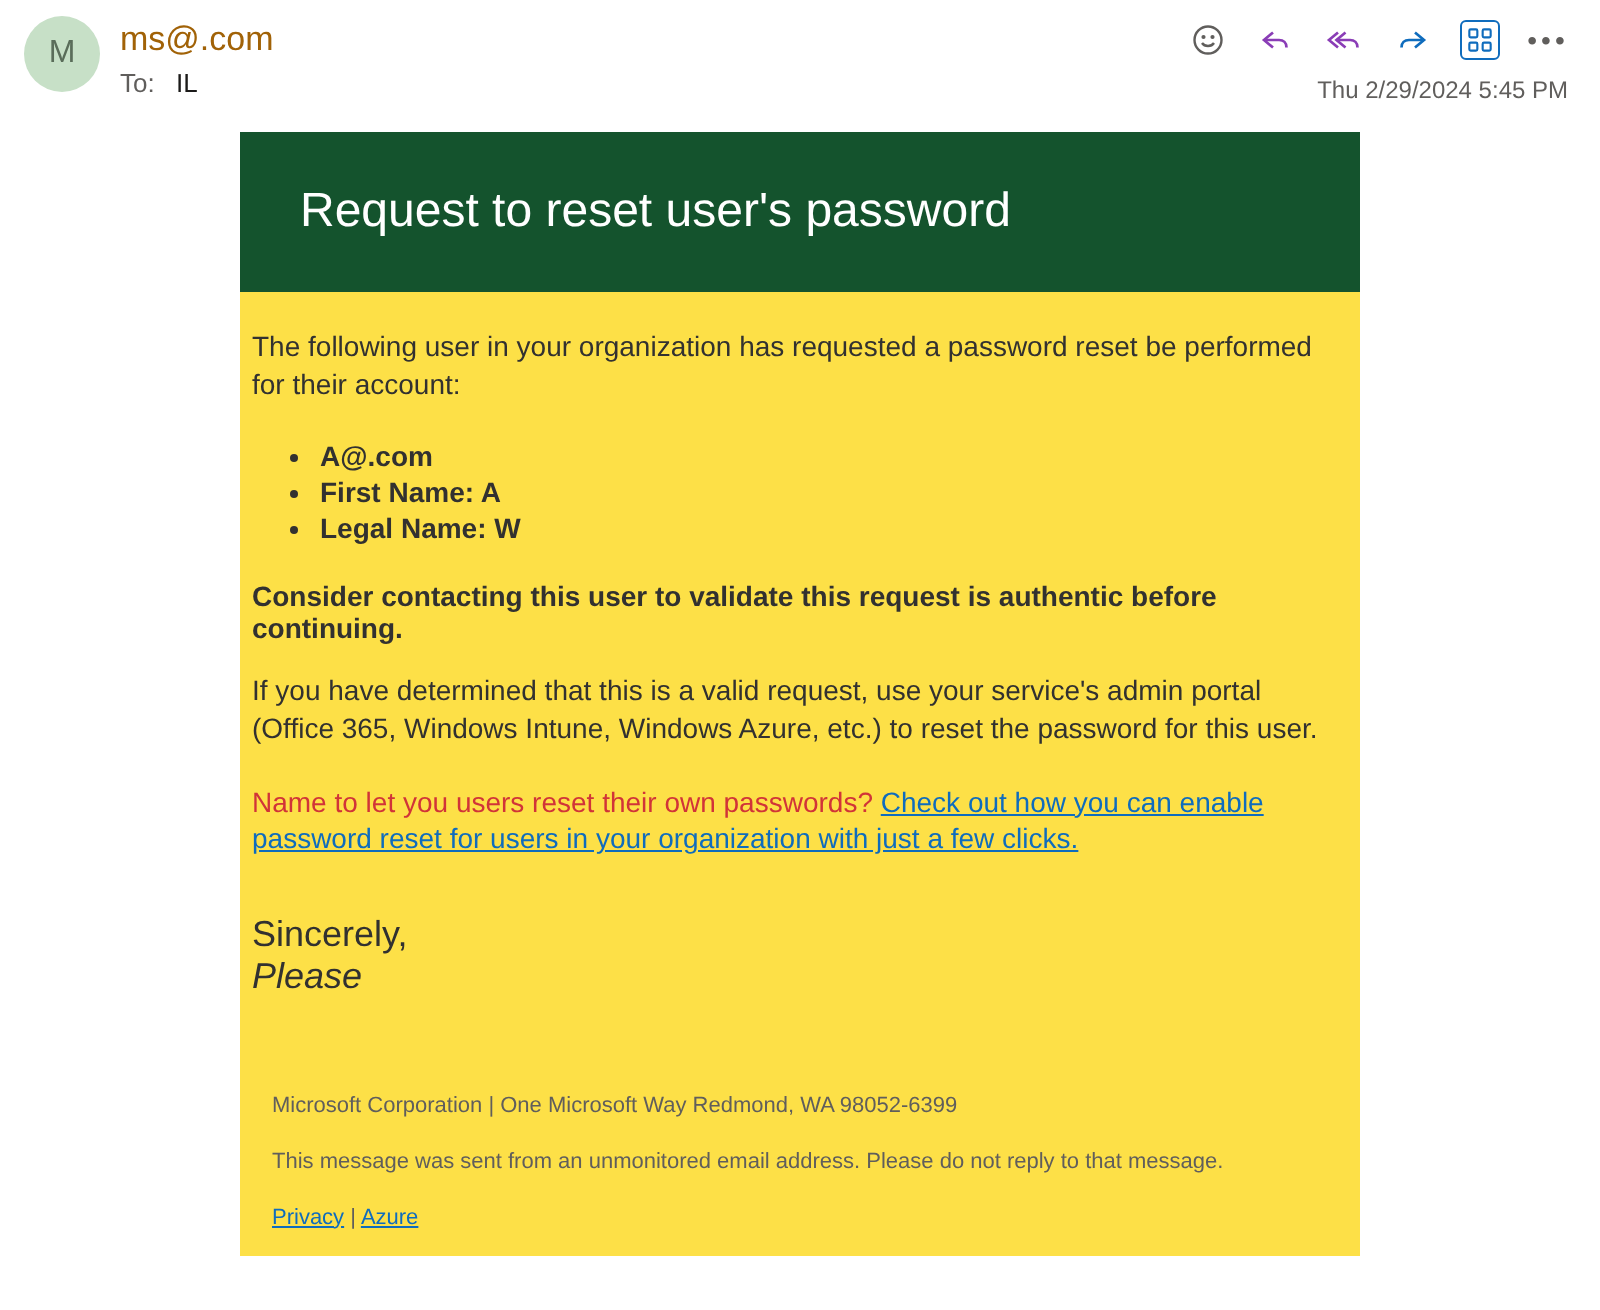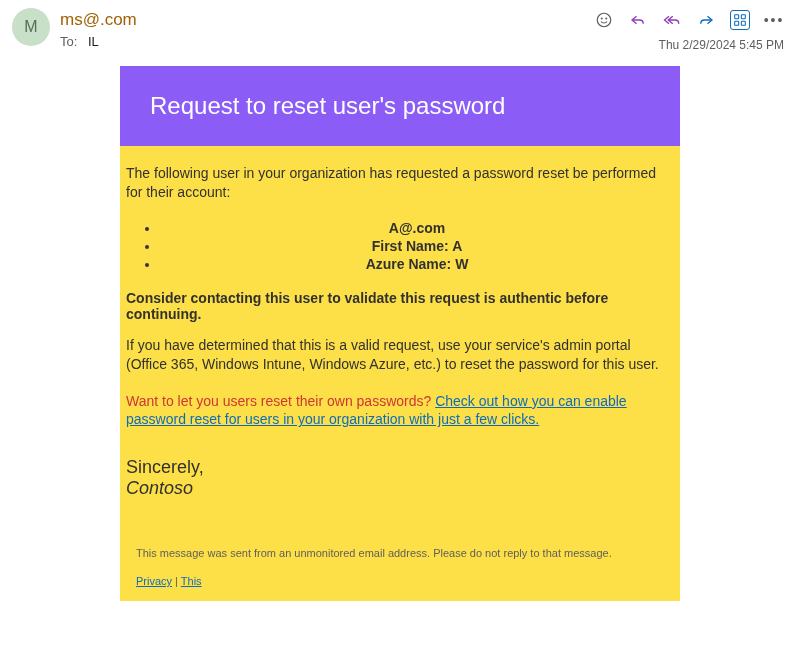--- a/index.html
+++ b/index.html
@@ -90,38 +90,37 @@
     }
     .email-body-wrap {
       padding: 10px 0 0 0;
       display: flex;
       justify-content: center;
     }
     .email-body {
       width: 560px;
     }
     .banner {
-      background: #8b5cf6;
+      background: #14532d;
       color: #fff;
       padding: 26px 30px;
       font-size: 24px;
       font-weight: 300;
     }
     .body-content {
       padding: 18px 6px 0 6px;
       background: #fde047;
     }
     .para {
       margin-bottom: 18px;
       line-height: 1.35;
       font-size: 14px;
     }
     .user-list {
       margin: 0 0 18px 34px;
-      text-align: center;
     }
     .user-list li {
       font-weight: 600;
       font-size: 14px;
       margin-bottom: 2px;
     }
     .bold-para {
       font-weight: 600;
       margin-bottom: 14px;
       font-size: 14px;
@@ -199,32 +198,33 @@
 </div>
 
 <div class="email-body-wrap">
   <div class="email-body">
     <div class="banner">Request to reset user's password</div>
     <div class="body-content">
       <p class="para">The following user in your organization has requested a password reset be performed for their account:</p>
       <ul class="user-list">
         <li>A@.com</li>
         <li>First Name: A</li>
-        <li>Azure Name: W</li>
+        <li>Legal Name: W</li>
       </ul>
       <p class="bold-para">Consider contacting this user to validate this request is authentic before continuing.</p>
       <p class="para">If you have determined that this is a valid request, use your service's admin portal (Office 365, Windows Intune, Windows Azure, etc.) to reset the password for this user.</p>
       <p class="para">
-        <span class="red-text">Want to let you users reset their own passwords? </span><a class="link">Check out how you can enable password reset for users in your organization with just a few clicks.</a>
+        <span class="red-text">Name to let you users reset their own passwords? </span><a class="link">Check out how you can enable password reset for users in your organization with just a few clicks.</a>
       </p>
       <div class="signoff">
         <div>Sincerely,</div>
-        <div class="sig-company">Contoso</div>
+        <div class="sig-company">Please</div>
       </div>
       <div class="footer">
+        <div class="faddr">Microsoft Corporation | One Microsoft Way Redmond, WA 98052-6399</div>
         <div class="fnote">This message was sent from an unmonitored email address. Please do not reply to that message.</div>
         <div>
-          <a>Privacy</a><span> | </span><a>This</a>
+          <a>Privacy</a><span> | </span><a>Azure</a>
         </div>
       </div>
     </div>
   </div>
 </div>
 
 </body></html>

